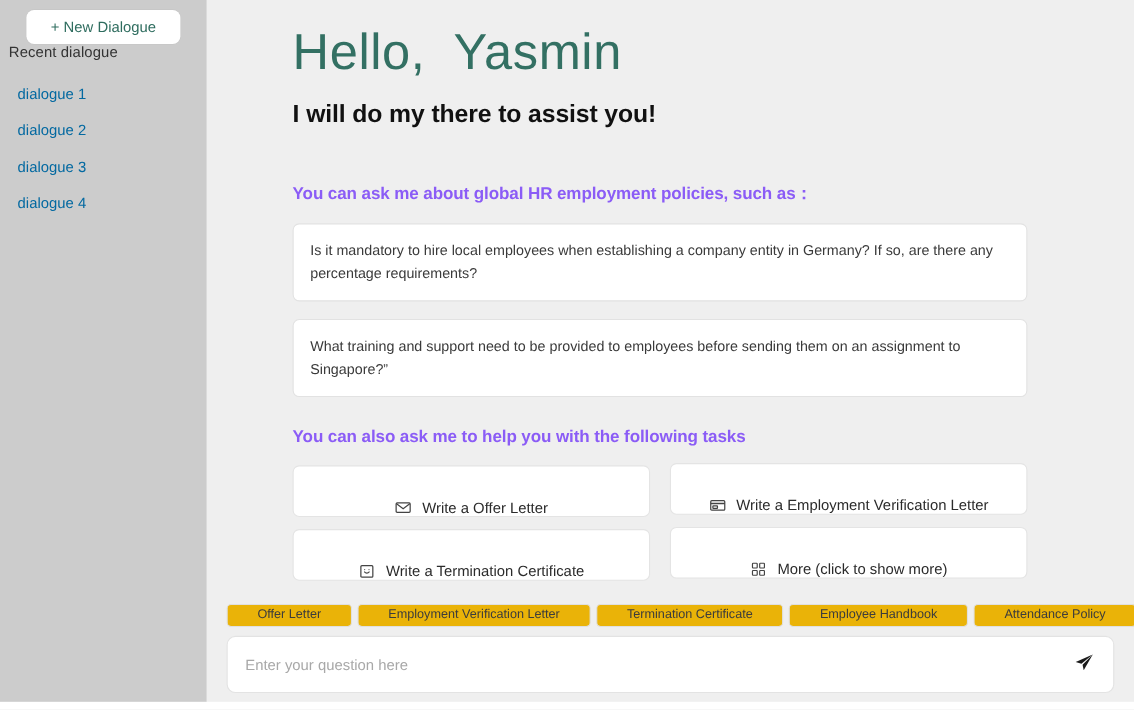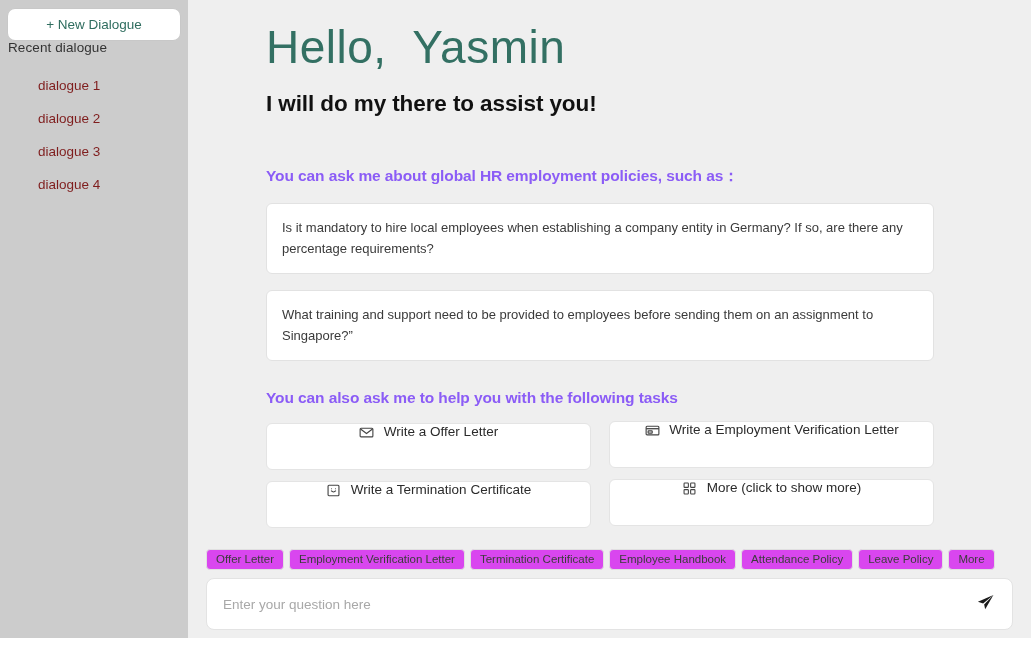--- a/index.html
+++ b/index.html
@@ -22,21 +22,21 @@
     width: 188px;
     min-width: 188px;
     background: #cccccc;
     height: 638px;
     position: relative;
     padding-top: 9px;
   }
 
   .new-dialogue-btn {
     display: block;
-    width: 172px;
+    width: 140px;
     margin: 0 auto;
     height: 31px;
     line-height: 31px;
     background: #ffffff;
     color: #2f6d5f;
     border: none;
     border-radius: 7px;
     font-size: 13.5px;
     font-family: "Liberation Sans", sans-serif;
     text-align: center;
@@ -50,23 +50,23 @@
     color: #333333;
     letter-spacing: 0.1px;
   }
 
   .dialogue-list {
     list-style: none;
     margin-top: 14px;
   }
 
   .dialogue-list li {
-    padding-left: 38px;
-    font-size: 13.5px;
-    color: #7f1d1d;
+    padding-left: 16px;
+    font-size: 13.5px;
+    color: #0369a1;
     height: 33px;
     line-height: 33px;
     cursor: pointer;
   }
 
   
   .main {
     flex: 1;
     background: #efefef;
     height: 638px;
@@ -130,21 +130,21 @@
     column-gap: 18px;
     row-gap: 11px;
   }
 
   .task-card {
     background: #ffffff;
     border: 1px solid #e4e4e4;
     border-radius: 6px;
     height: 47px;
     display: flex;
-    align-items: flex-start;
+    align-items: flex-end;
     justify-content: center;
     gap: 9px;
     font-size: 13.5px;
     color: #2b2b2b;
     cursor: pointer;
   }
   .task-card.shift-up { position: relative; top: -2px; }
   .task-card.shift-dn { position: relative; top: -2px; }
 
   .task-icon {
@@ -167,26 +167,26 @@
   }
 
   .chip-row {
     display: flex;
     gap: 5px;
     padding-left: 0px;
     margin-bottom: 8px;
   }
 
   .chip {
-    background: #d946ef;
+    background: #eab308;
     border: 1px solid #e0e0e0;
     border-radius: 4px;
     height: 21px;
     line-height: 19px;
-    padding: 0 9px;
+    padding: 0 27px;
     font-size: 11.5px;
     color: #3c3c3c;
     white-space: nowrap;
     cursor: pointer;
   }
 
   .input-wrap {
     position: relative;
     background: #ffffff;
     border: 1px solid #e3e3e3;

